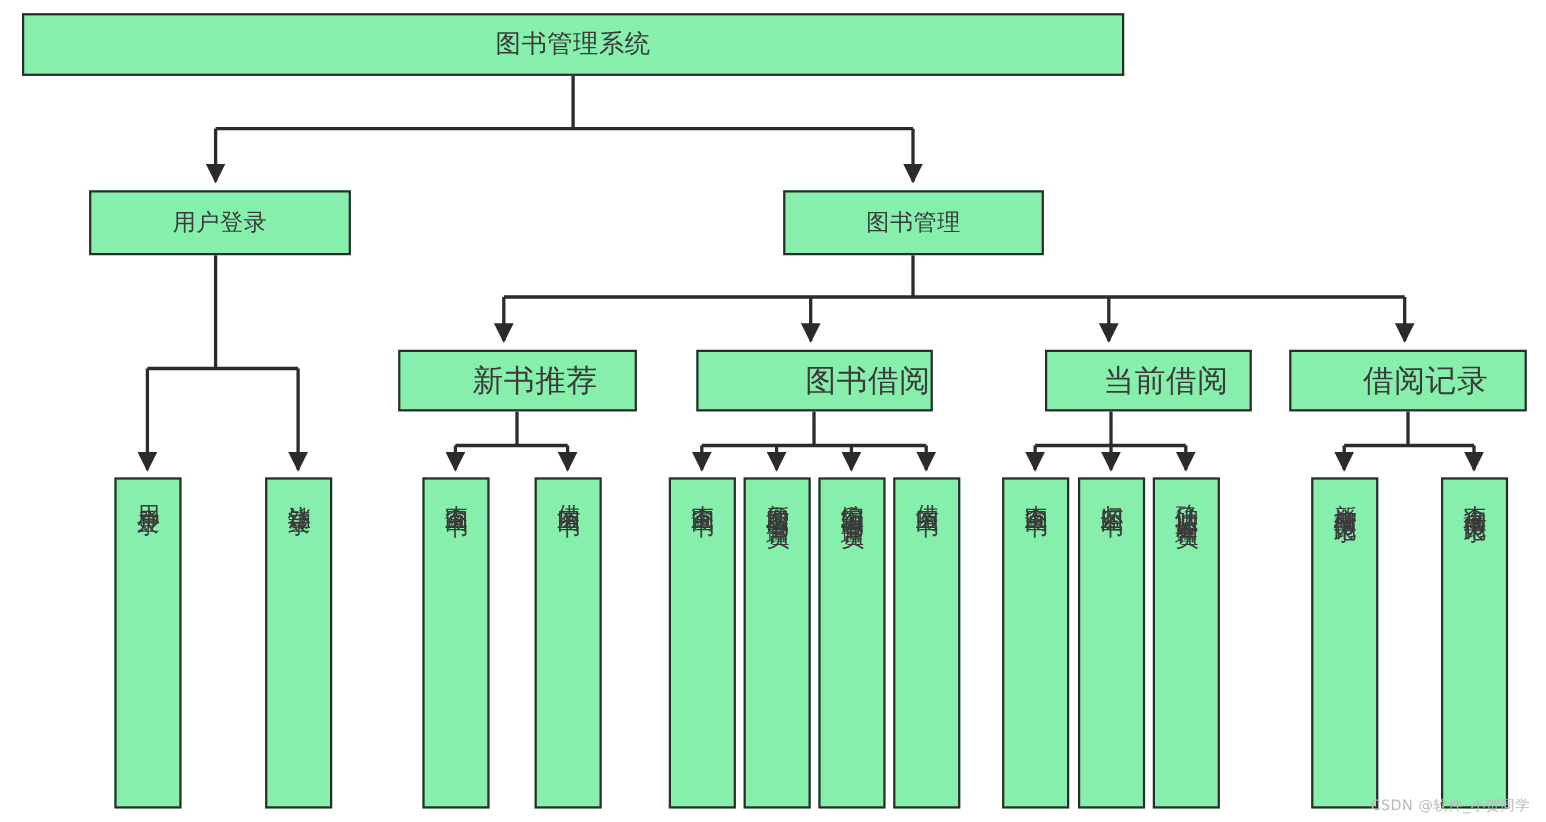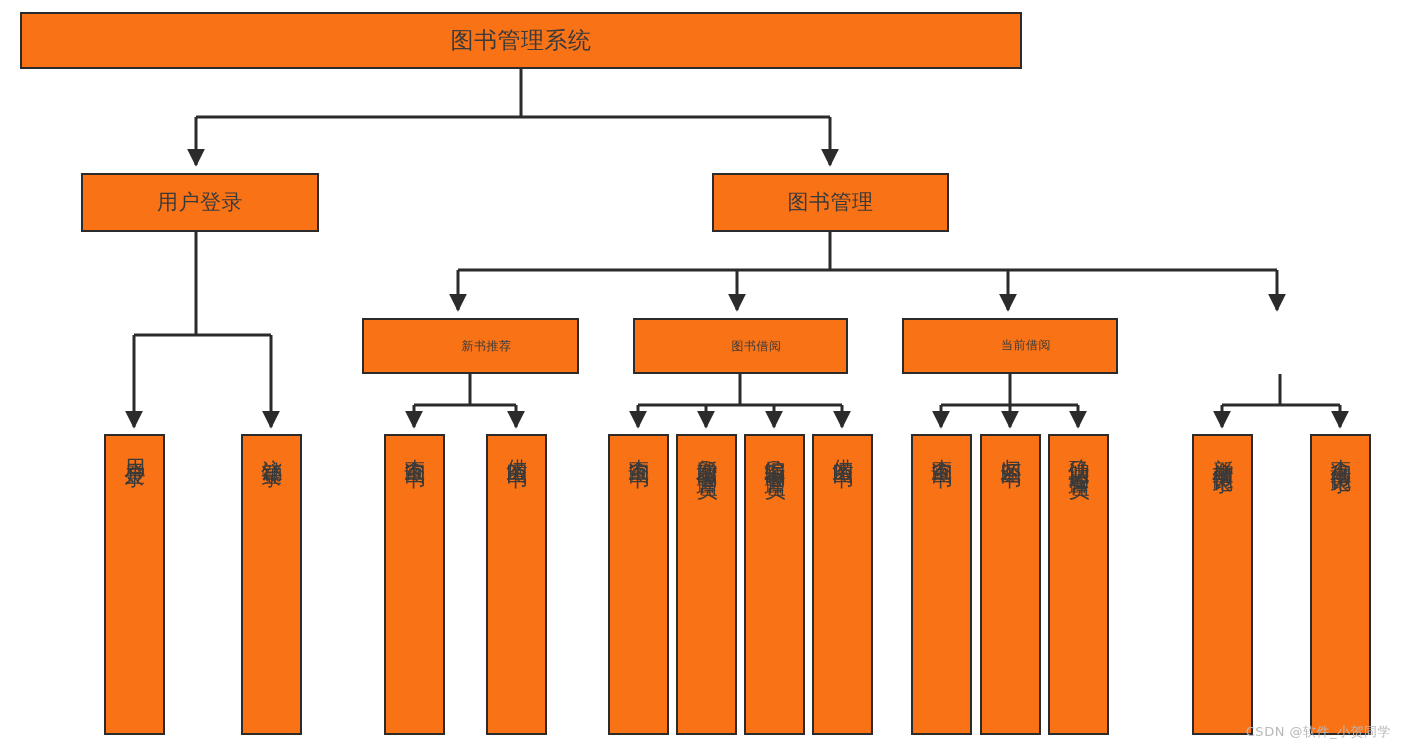--- a/index.html
+++ b/index.html
@@ -16,36 +16,36 @@
     position: relative;
     width: 1405px;
     height: 747px;
     background: #ffffff;
     overflow: hidden;
   }
   
   .node {
     position: absolute;
     box-sizing: border-box;
-    background: #f97316;
+    background: #86efac;
     border: 2px solid #2b2b2b;
     display: flex;
     align-items: center;
     justify-content: center;
     text-align: center;
   }
   .node .label {
     color: #3a3a3a;
     line-height: 1.18;
     letter-spacing: 0.5px;
     white-space: pre-line;
   }
   .node.root .label   { font-size: 23px; }
   .node.level1 .label { font-size: 21px; }
-  .node.level2 .label { font-size: 12px; margin-left: 32px; }
+  .node.level2 .label { font-size: 28px; margin-left: 32px; }
   
   .node.leaf {
     align-items: flex-start;
     padding-top: 6px;
   }
   .node.leaf .label {
     writing-mode: vertical-rl;
     text-orientation: upright;
     font-size: 21px;
     letter-spacing: 3px;
@@ -140,28 +140,31 @@
   </div>
 
   <div class="node level1" style="left:712px; top:173px; width:237px; height:59px;text-align:center;">
     <span class="label">图书管理</span>
   </div>
 
   <div class="node level2" style="left:362px; top:318px; width:217px; height:56px;">
     <span class="label">新书推荐</span>
   </div>
 
-  <div class="node level2" style="left:633px; top:318px; width:215px; height:56px;">
+  <div class="node level2" style="left:633px; top:318px; width:215px; height:56px;justify-content:flex-end;">
     <span class="label">图书借阅</span>
   </div>
 
-  <div class="node level2" style="left:902px; top:318px; width:216px; height:56px;font-family:Liberation Mono, monospace;">
+  <div class="node level2" style="left:950px; top:318px; width:188px; height:56px;">
     <span class="label">当前借阅</span>
   </div>
 
+  <div class="node level2" style="left:1172px; top:318px; width:216px; height:56px;">
+    <span class="label">借阅记录</span>
+  </div>
 
   <div class="node leaf" style="left:104px; top:434px; width:61px; height:301px;">
     <span class="label">用户登录</span>
   </div>
   <div class="node leaf" style="left:241px; top:434px; width:61px; height:301px;">
     <span class="label">注销登录</span>
   </div>
 
   <div class="node leaf" style="left:384px; top:434px; width:61px; height:301px;">
     <span class="label">查询图书</span>

